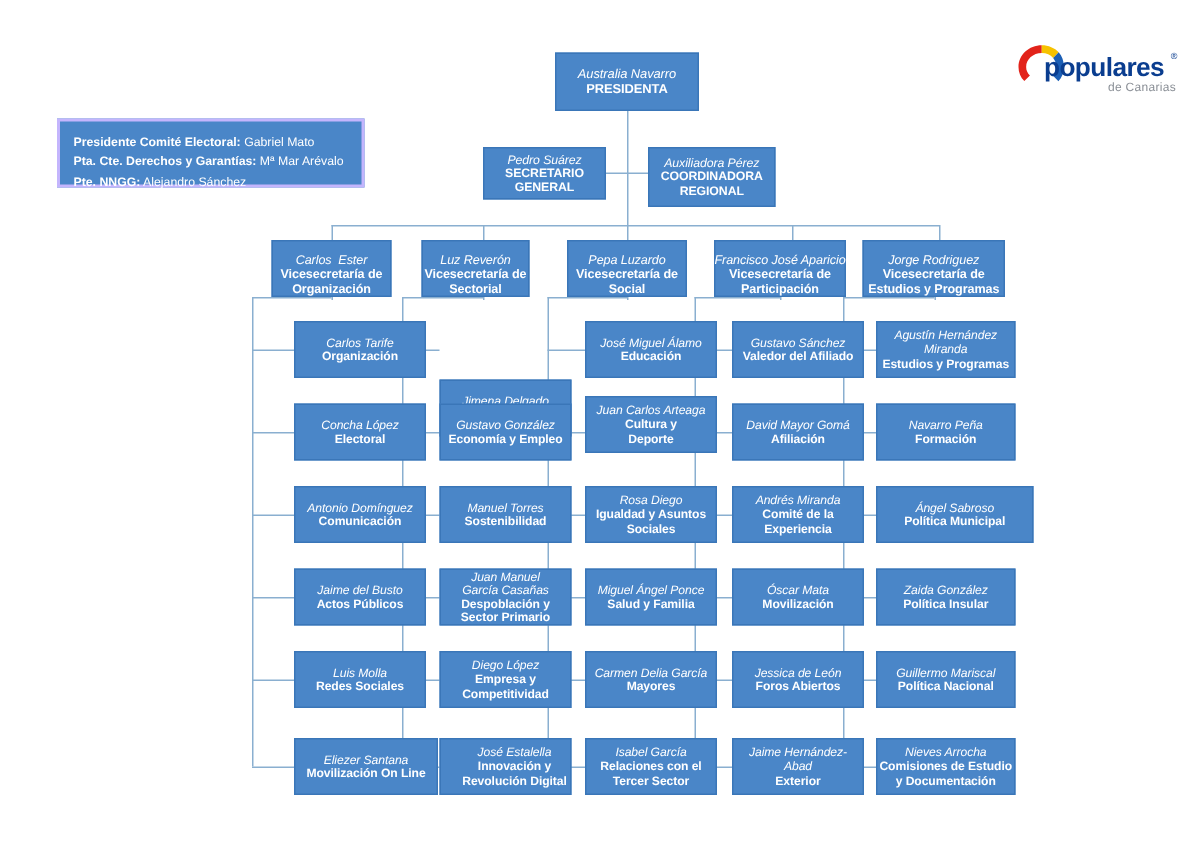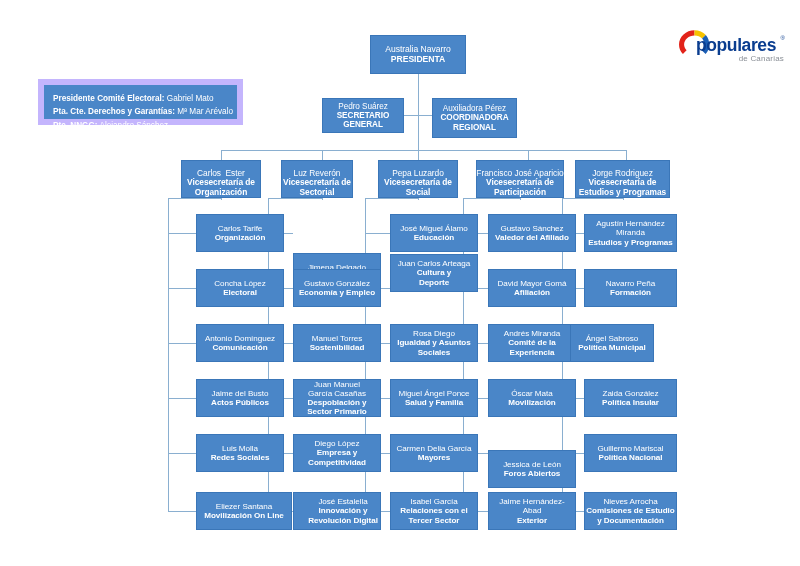--- a/index.html
+++ b/index.html
@@ -32,37 +32,38 @@
     align-items: center;
     justify-content: center;
     text-align: center;
     line-height: 1.13;
     letter-spacing: -0.05px;
     z-index: 3;
   }
   .box .person {
     font-weight: 400;
     white-space: pre;
+    font-style: italic;
   }
   .box .role {
     font-weight: bold;
   }
 
   
   .box.root      { font-size: 8.6px; }
   .box.level2    { font-size: 8.2px; }
   .box.level3    { font-size: 8.4px; justify-content: flex-end; }
   .box.leaf      { font-size: 8.1px; }
 
   
   #legend {
     position: absolute;
     box-sizing: border-box;
     background: #4a86c8;
-    border: 6px solid #c4b5fd;
+    border: 2px solid #c4b5fd;
     color: #ffffff;
     font-size: 8.2px;
     line-height: 1.62;
     padding: 7px 9px 7px 9px;
     z-index: 3;
   }
   #legend .lbl { font-weight: bold; }
   #legend .val { font-weight: 400; }
   #legend .lrow { white-space: nowrap; }
 
@@ -248,21 +249,21 @@
         <span class="role">Innovación y<br>Revolución Digital</span>
       </div>
       <div class="box level3" style="left:378px; top:160px; width:80px; height:38px;">
         <span class="person">Pepa Luzardo</span>
         <span class="role">Vicesecretaría de<br>Social</span>
       </div>
       <div class="box leaf" style="left:390px; top:214px; width:88px; height:38px;">
         <span class="person">José Miguel Álamo</span>
         <span class="role">Educación</span>
       </div>
-      <div class="box leaf" style="left:390px; top:254px; width:88px; height:38px;">
+      <div class="box leaf" style="left:390px; top:264px; width:88px; height:38px;">
         <span class="person">Juan Carlos Arteaga</span>
         <span class="role">Cultura y<br>Deporte</span>
       </div>
       <div class="box leaf" style="left:390px; top:324px; width:88px; height:38px;">
         <span class="person">Rosa Diego</span>
         <span class="role">Igualdad y Asuntos<br>Sociales</span>
       </div>
       <div class="box leaf" style="left:390px; top:379px; width:88px; height:38px;">
         <span class="person">Miguel Ángel Ponce</span>
         <span class="role">Salud y Familia</span>
@@ -288,41 +289,41 @@
         <span class="role">Afiliación</span>
       </div>
       <div class="box leaf" style="left:488px; top:324px; width:88px; height:38px;">
         <span class="person">Andrés Miranda</span>
         <span class="role">Comité de la<br>Experiencia</span>
       </div>
       <div class="box leaf" style="left:488px; top:379px; width:88px; height:38px;">
         <span class="person">Óscar Mata</span>
         <span class="role">Movilización</span>
       </div>
-      <div class="box leaf" style="left:488px; top:434px; width:88px; height:38px;margin-top:16px;">
+      <div class="box leaf" style="left:488px; top:434px; width:88px; height:38px;">
         <span class="person">Jessica de León</span>
         <span class="role">Foros Abiertos</span>
       </div>
       <div class="box leaf" style="left:488px; top:492px; width:88px; height:38px;">
         <span class="person">Jaime Hernández-<br>Abad</span>
         <span class="role">Exterior</span>
       </div>
       <div class="box level3" style="left:575px; top:160px; width:95px; height:38px;">
         <span class="person">Jorge Rodriguez</span>
         <span class="role">Vicesecretaría de<br>Estudios y Programas</span>
       </div>
       <div class="box leaf" style="left:584px; top:214px; width:93px; height:38px;">
         <span class="person">Agustín Hernández<br>Miranda</span>
         <span class="role">Estudios y Programas</span>
       </div>
       <div class="box leaf" style="left:584px; top:269px; width:93px; height:38px;">
         <span class="person">Navarro Peña</span>
         <span class="role">Formación</span>
       </div>
-      <div class="box leaf" style="left:570px; top:324px; width:84px; height:38px;text-align:right;">
+      <div class="box leaf" style="left:584px; top:324px; width:105px; height:38px;text-align:right;">
         <span class="person">Ángel Sabroso</span>
         <span class="role">Política Municipal</span>
       </div>
       <div class="box leaf" style="left:584px; top:379px; width:93px; height:38px;">
         <span class="person">Zaida González</span>
         <span class="role">Política Insular</span>
       </div>
       <div class="box leaf" style="left:584px; top:434px; width:93px; height:38px;">
         <span class="person">Guillermo Mariscal</span>
         <span class="role">Política Nacional</span>

